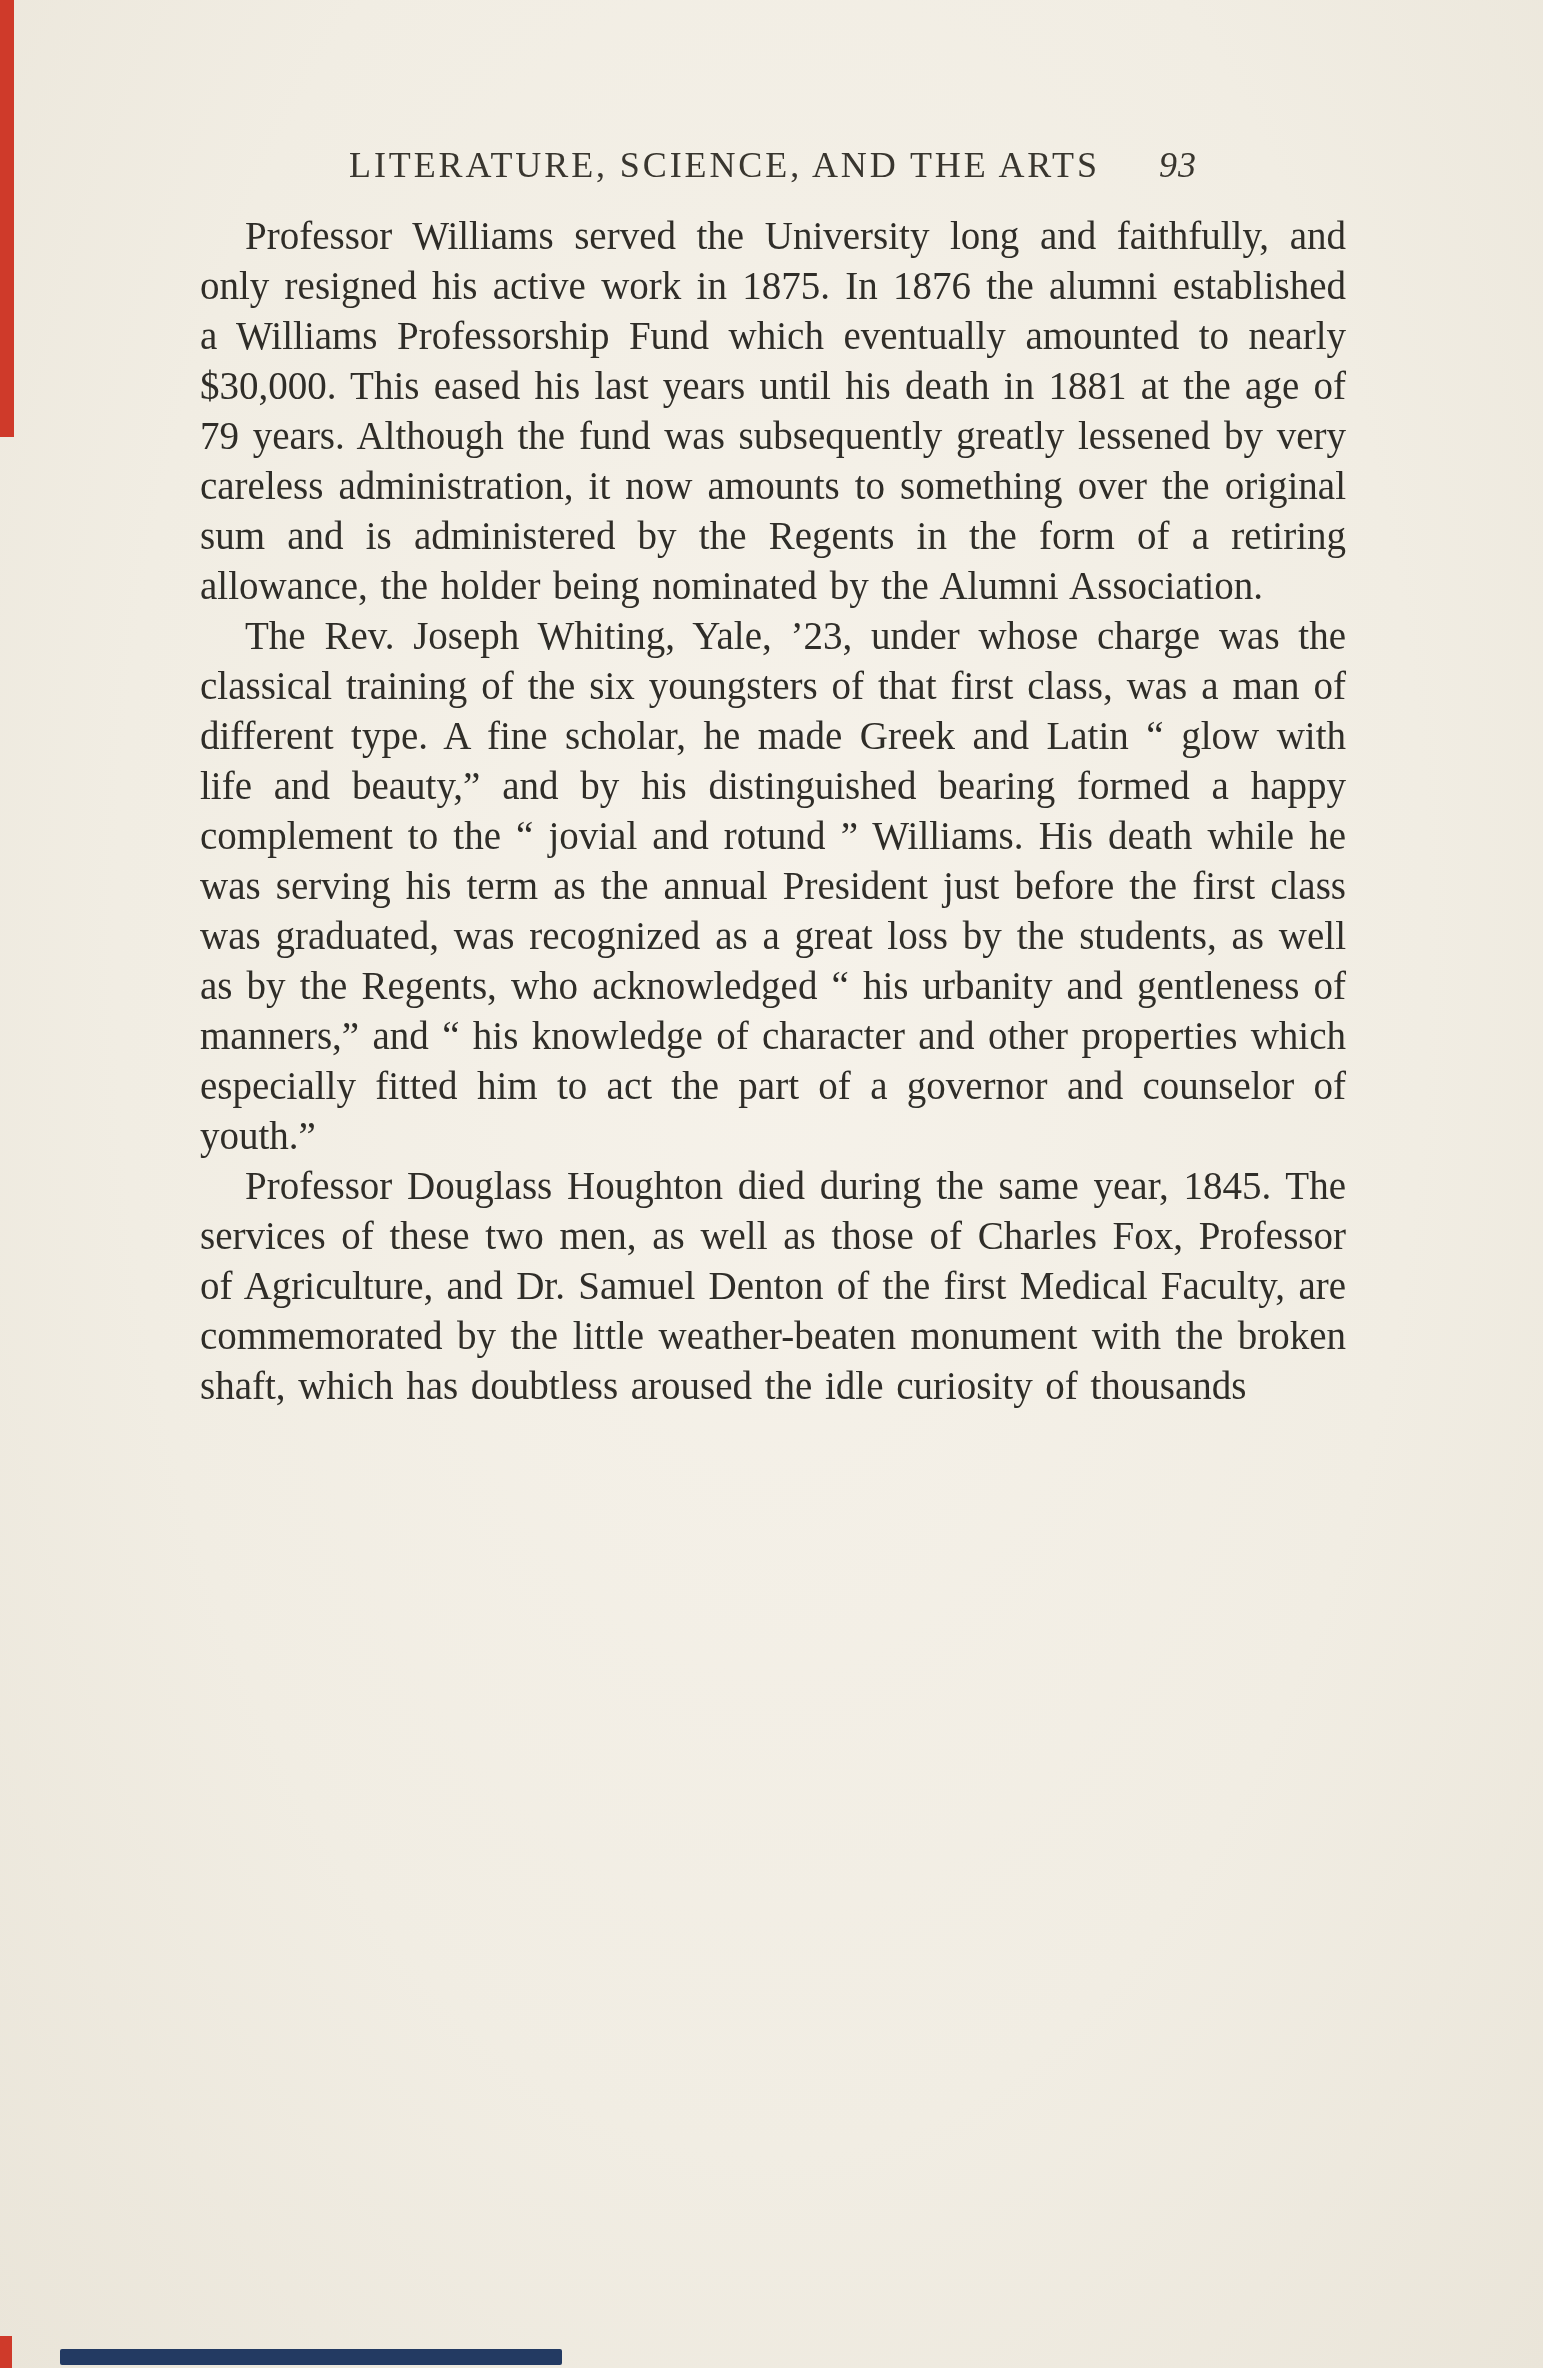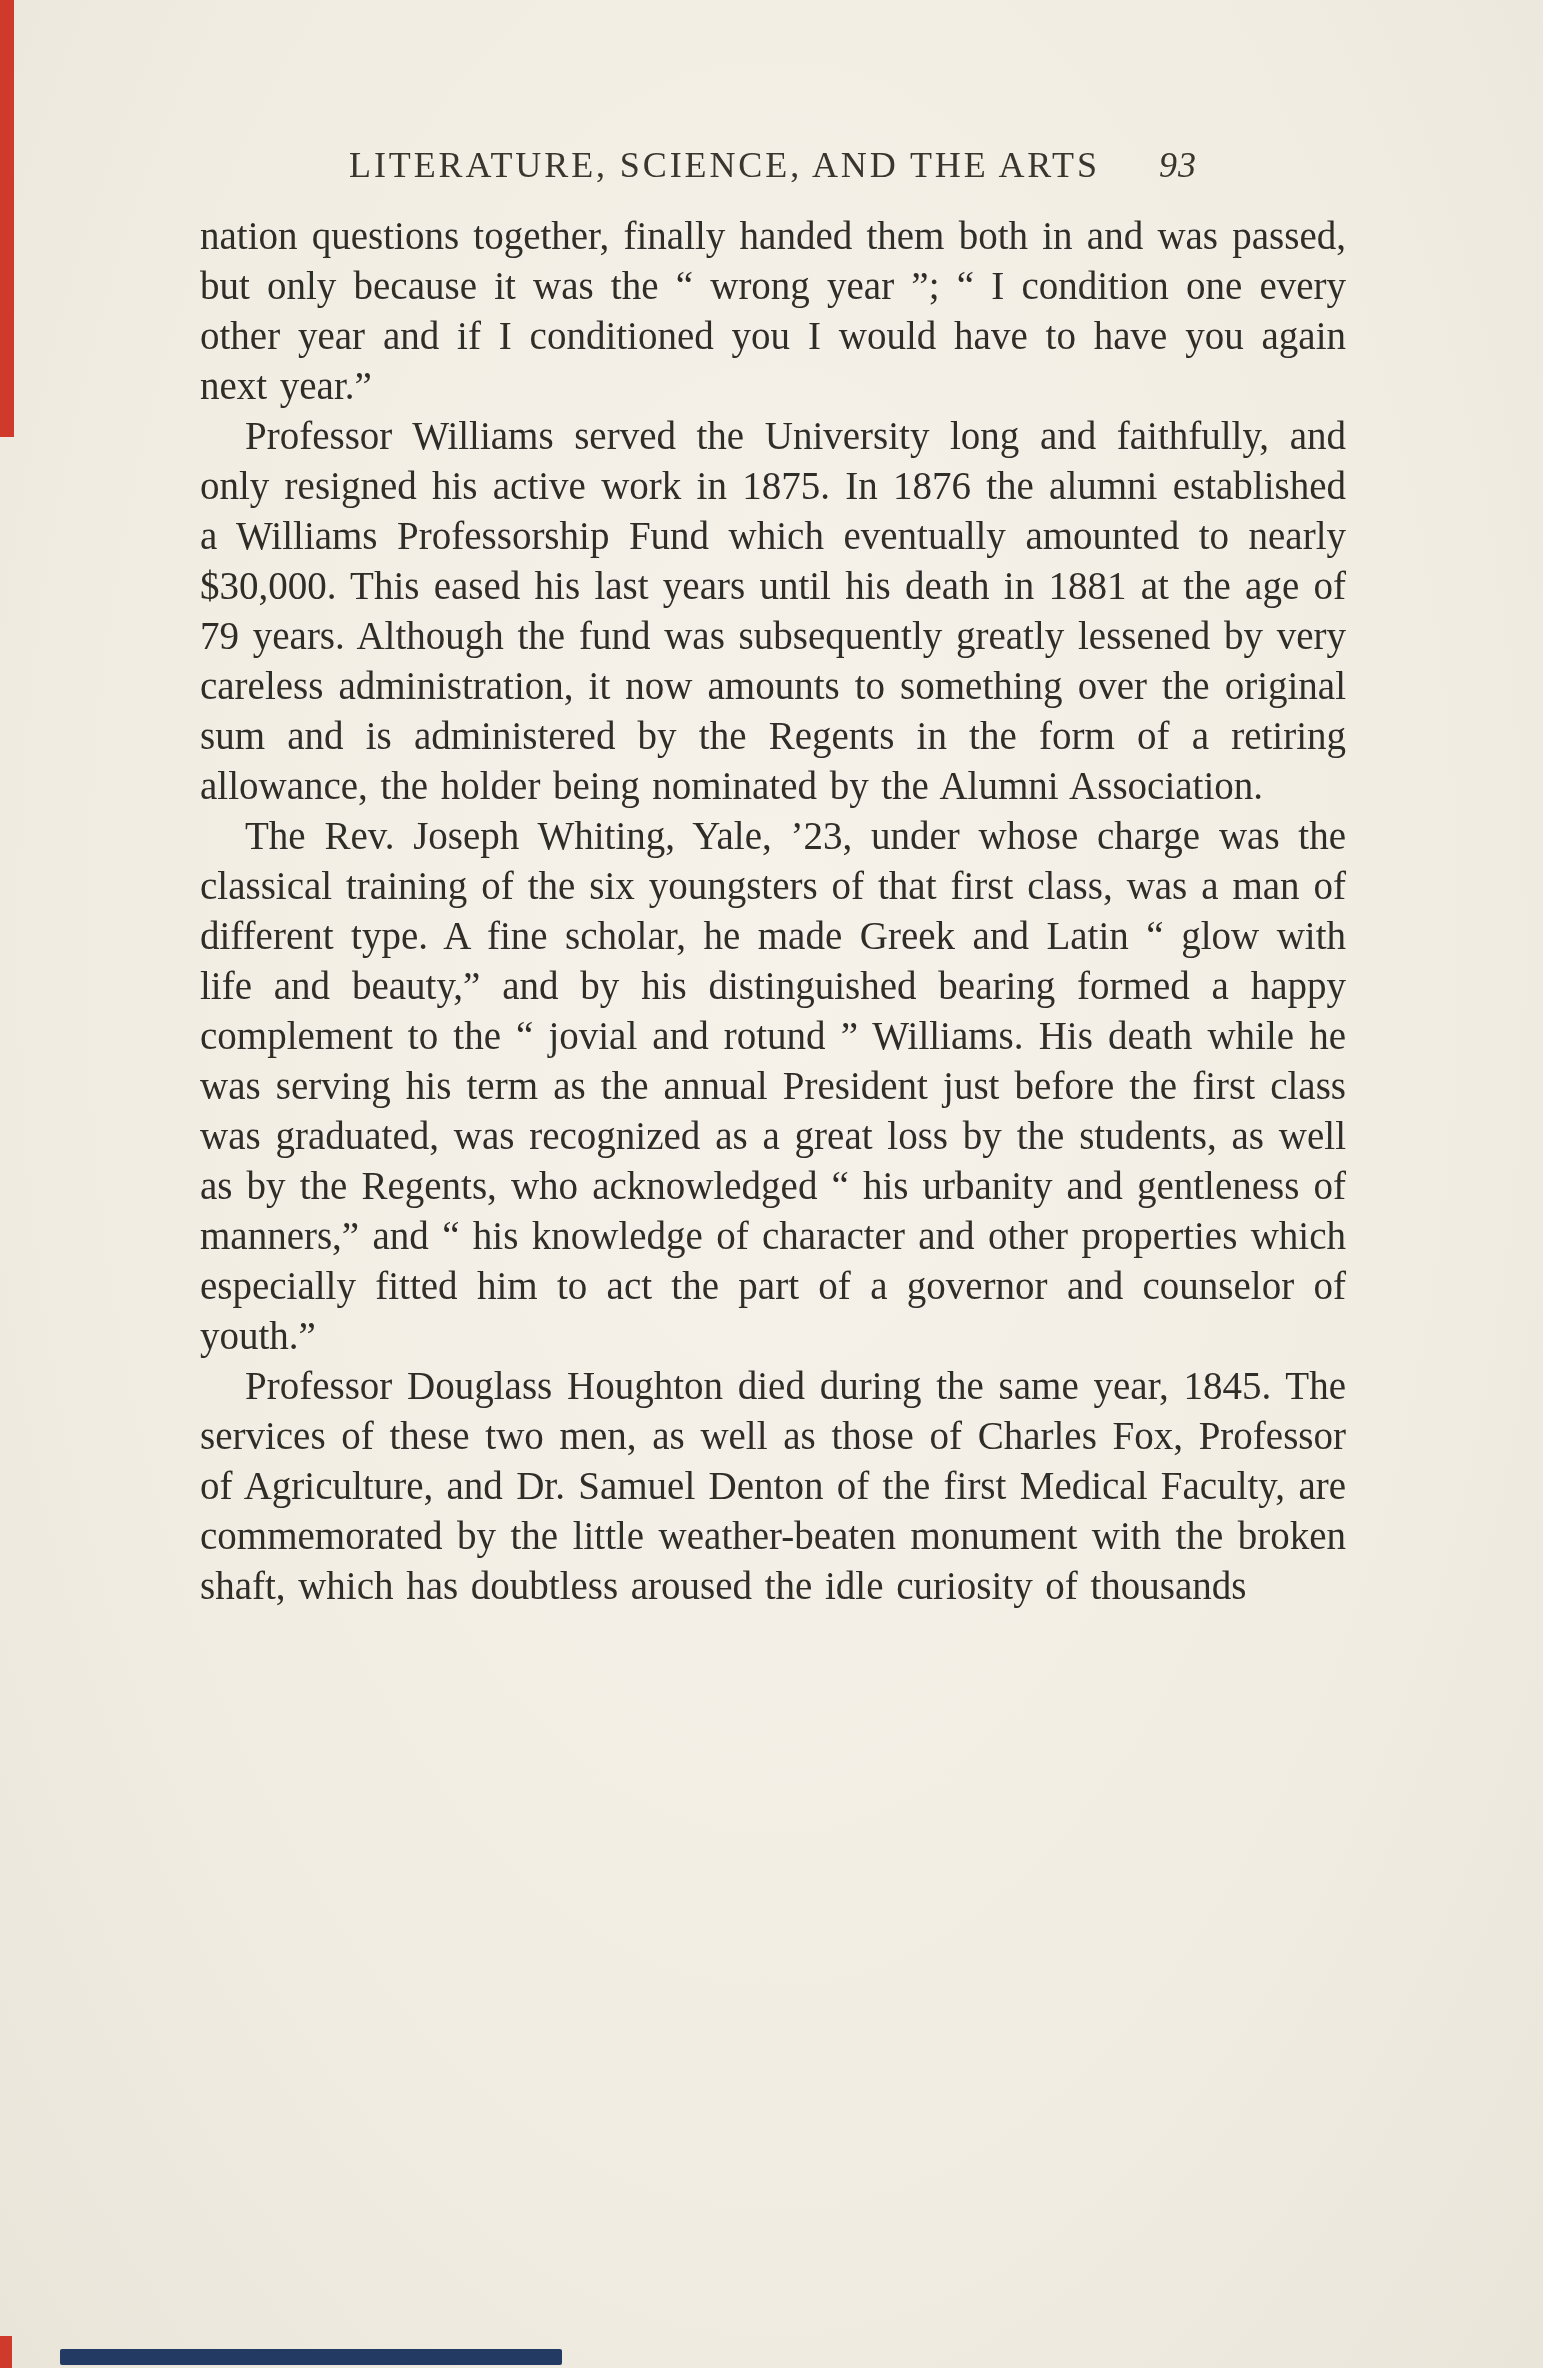--- a/index.html
+++ b/index.html
@@ -87,21 +87,20 @@
   <div class="artifact-navy-bar"></div>
 
   <div class="content">
 
     <div class="running-header">
       <span class="header-title">LITERATURE, SCIENCE, AND THE ARTS</span>
       <span class="page-number">93</span>
     </div>
 
     <div class="body-text">
-      <p>nation questions together, finally handed them both in and was passed, but only because it was the “ wrong year ”; “ I condition one every other year and if I conditioned you I would have to have you again next year.”</p>
       <p class="indent">Professor Williams served the University long and faithfully, and only resigned his active work in 1875.  In 1876 the alumni established a Williams Professorship Fund which eventually amounted to nearly $30,000.  This eased his last years until his death in 1881 at the age of 79 years.  Although the fund was subsequently greatly lessened by very careless administration, it now amounts to something over the original sum and is administered by the Regents in the form of a retiring allowance, the holder being nominated by the Alumni Association.</p>
       <p class="indent">The Rev. Joseph Whiting, Yale, ’23, under whose charge was the classical training of the six youngsters of that first class, was a man of different type.  A fine scholar, he made Greek and Latin “ glow with life and beauty,” and by his distinguished bearing formed a happy complement to the “ jovial and rotund ” Williams.  His death while he was serving his term as the annual President just before the first class was graduated, was recognized as a great loss by the students, as well as by the Regents, who acknowledged “ his urbanity and gentleness of manners,” and “ his knowledge of character and other properties which especially fitted him to act the part of a governor and counselor of youth.”</p>
       <p class="indent">Professor Douglass Houghton died during the same year, 1845.  The services of these two men, as well as those of Charles Fox, Professor of Agriculture, and Dr. Samuel Denton of the first Medical Faculty, are commemorated by the little weather-beaten monument with the broken shaft, which has doubtless aroused the idle curiosity of thousands</p>
     </div>
 
   </div>
 
 </div>
 
 

